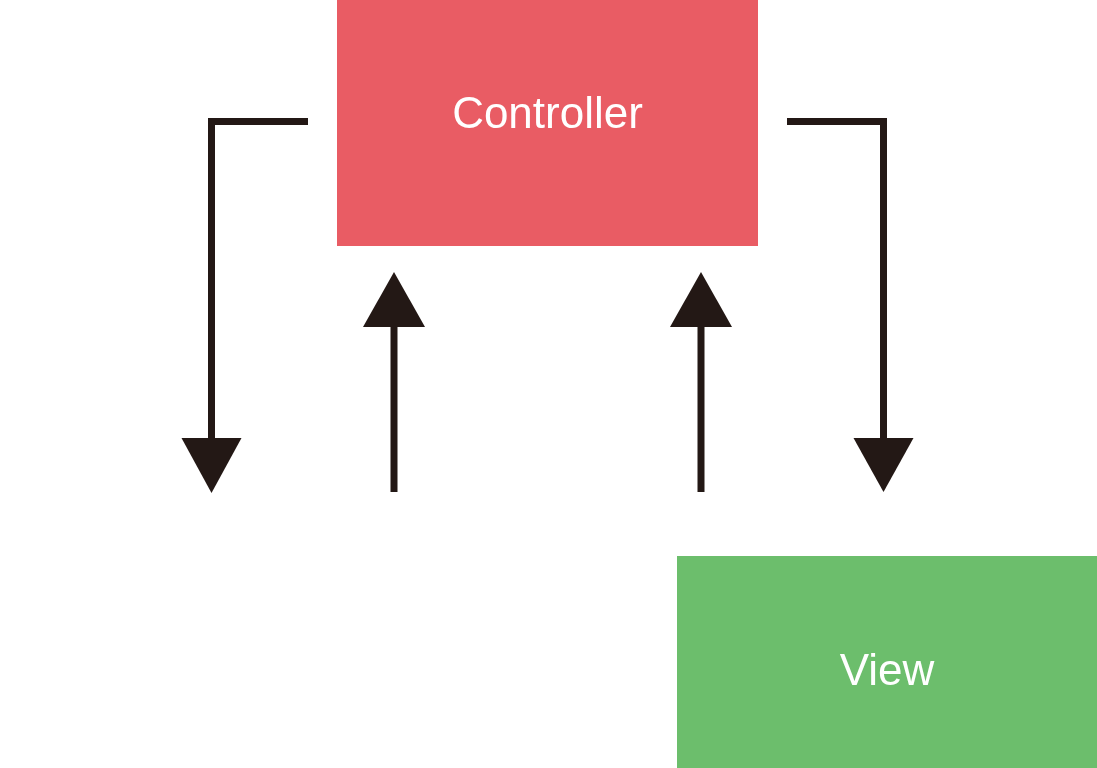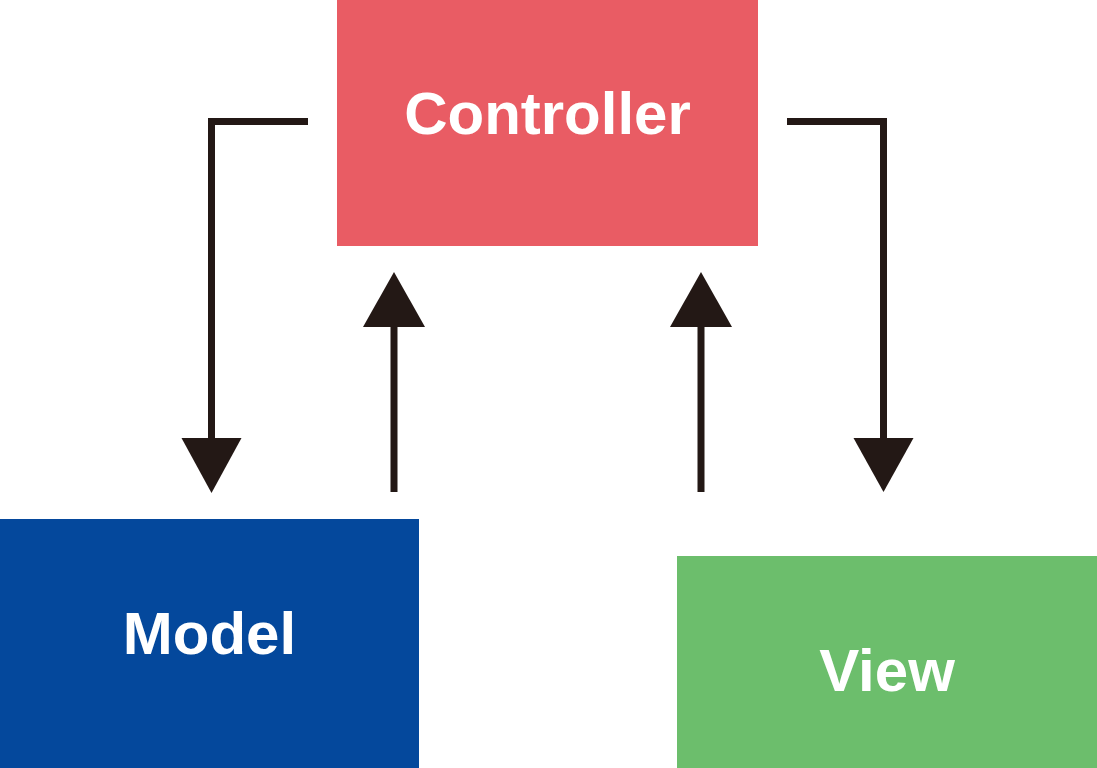--- a/index.html
+++ b/index.html
@@ -15,22 +15,22 @@
     overflow: hidden;
     font-family: "Liberation Sans", sans-serif;
   }
   .node {
     position: absolute;
     display: flex;
     align-items: center;
     justify-content: center;
   }
   .node-label {
-    font-weight: bold;
-    font-size: 60px;
+    font-weight: normal;
+    font-size: 44px;
     letter-spacing: 0px;
     position: relative;
     top: -10px;
     white-space: nowrap;
   }
   .node-controller {
     left: 337px;
     top: 0px;
     width: 421px;
     height: 246px;
@@ -59,23 +59,20 @@
 </style>
 </head>
 <body>
 
 <div class="canvas">
 
   <div class="node node-controller" style="background-color: rgb(233, 92, 100); color: rgb(255, 255, 255);">
     <span class="node-label">Controller</span>
   </div>
 
-  <div class="node node-model" style="background-color: rgb(4, 72, 156); color: rgb(255, 255, 255);">
-    <span class="node-label">Model</span>
-  </div>
 
   <div class="node node-view" style="background-color: rgb(108, 190, 108); color: rgb(255, 255, 255);">
     <span class="node-label">View</span>
   </div>
 
   <svg class="arrows-layer" width="1097" height="768" viewBox="0 0 1097 768" xmlns="http://www.w3.org/2000/svg">
 
     <g>
       <rect x="208" y="118" width="100" height="7" fill="#231815"></rect>
       <rect x="208" y="118" width="7" height="320" fill="#231815"></rect>

